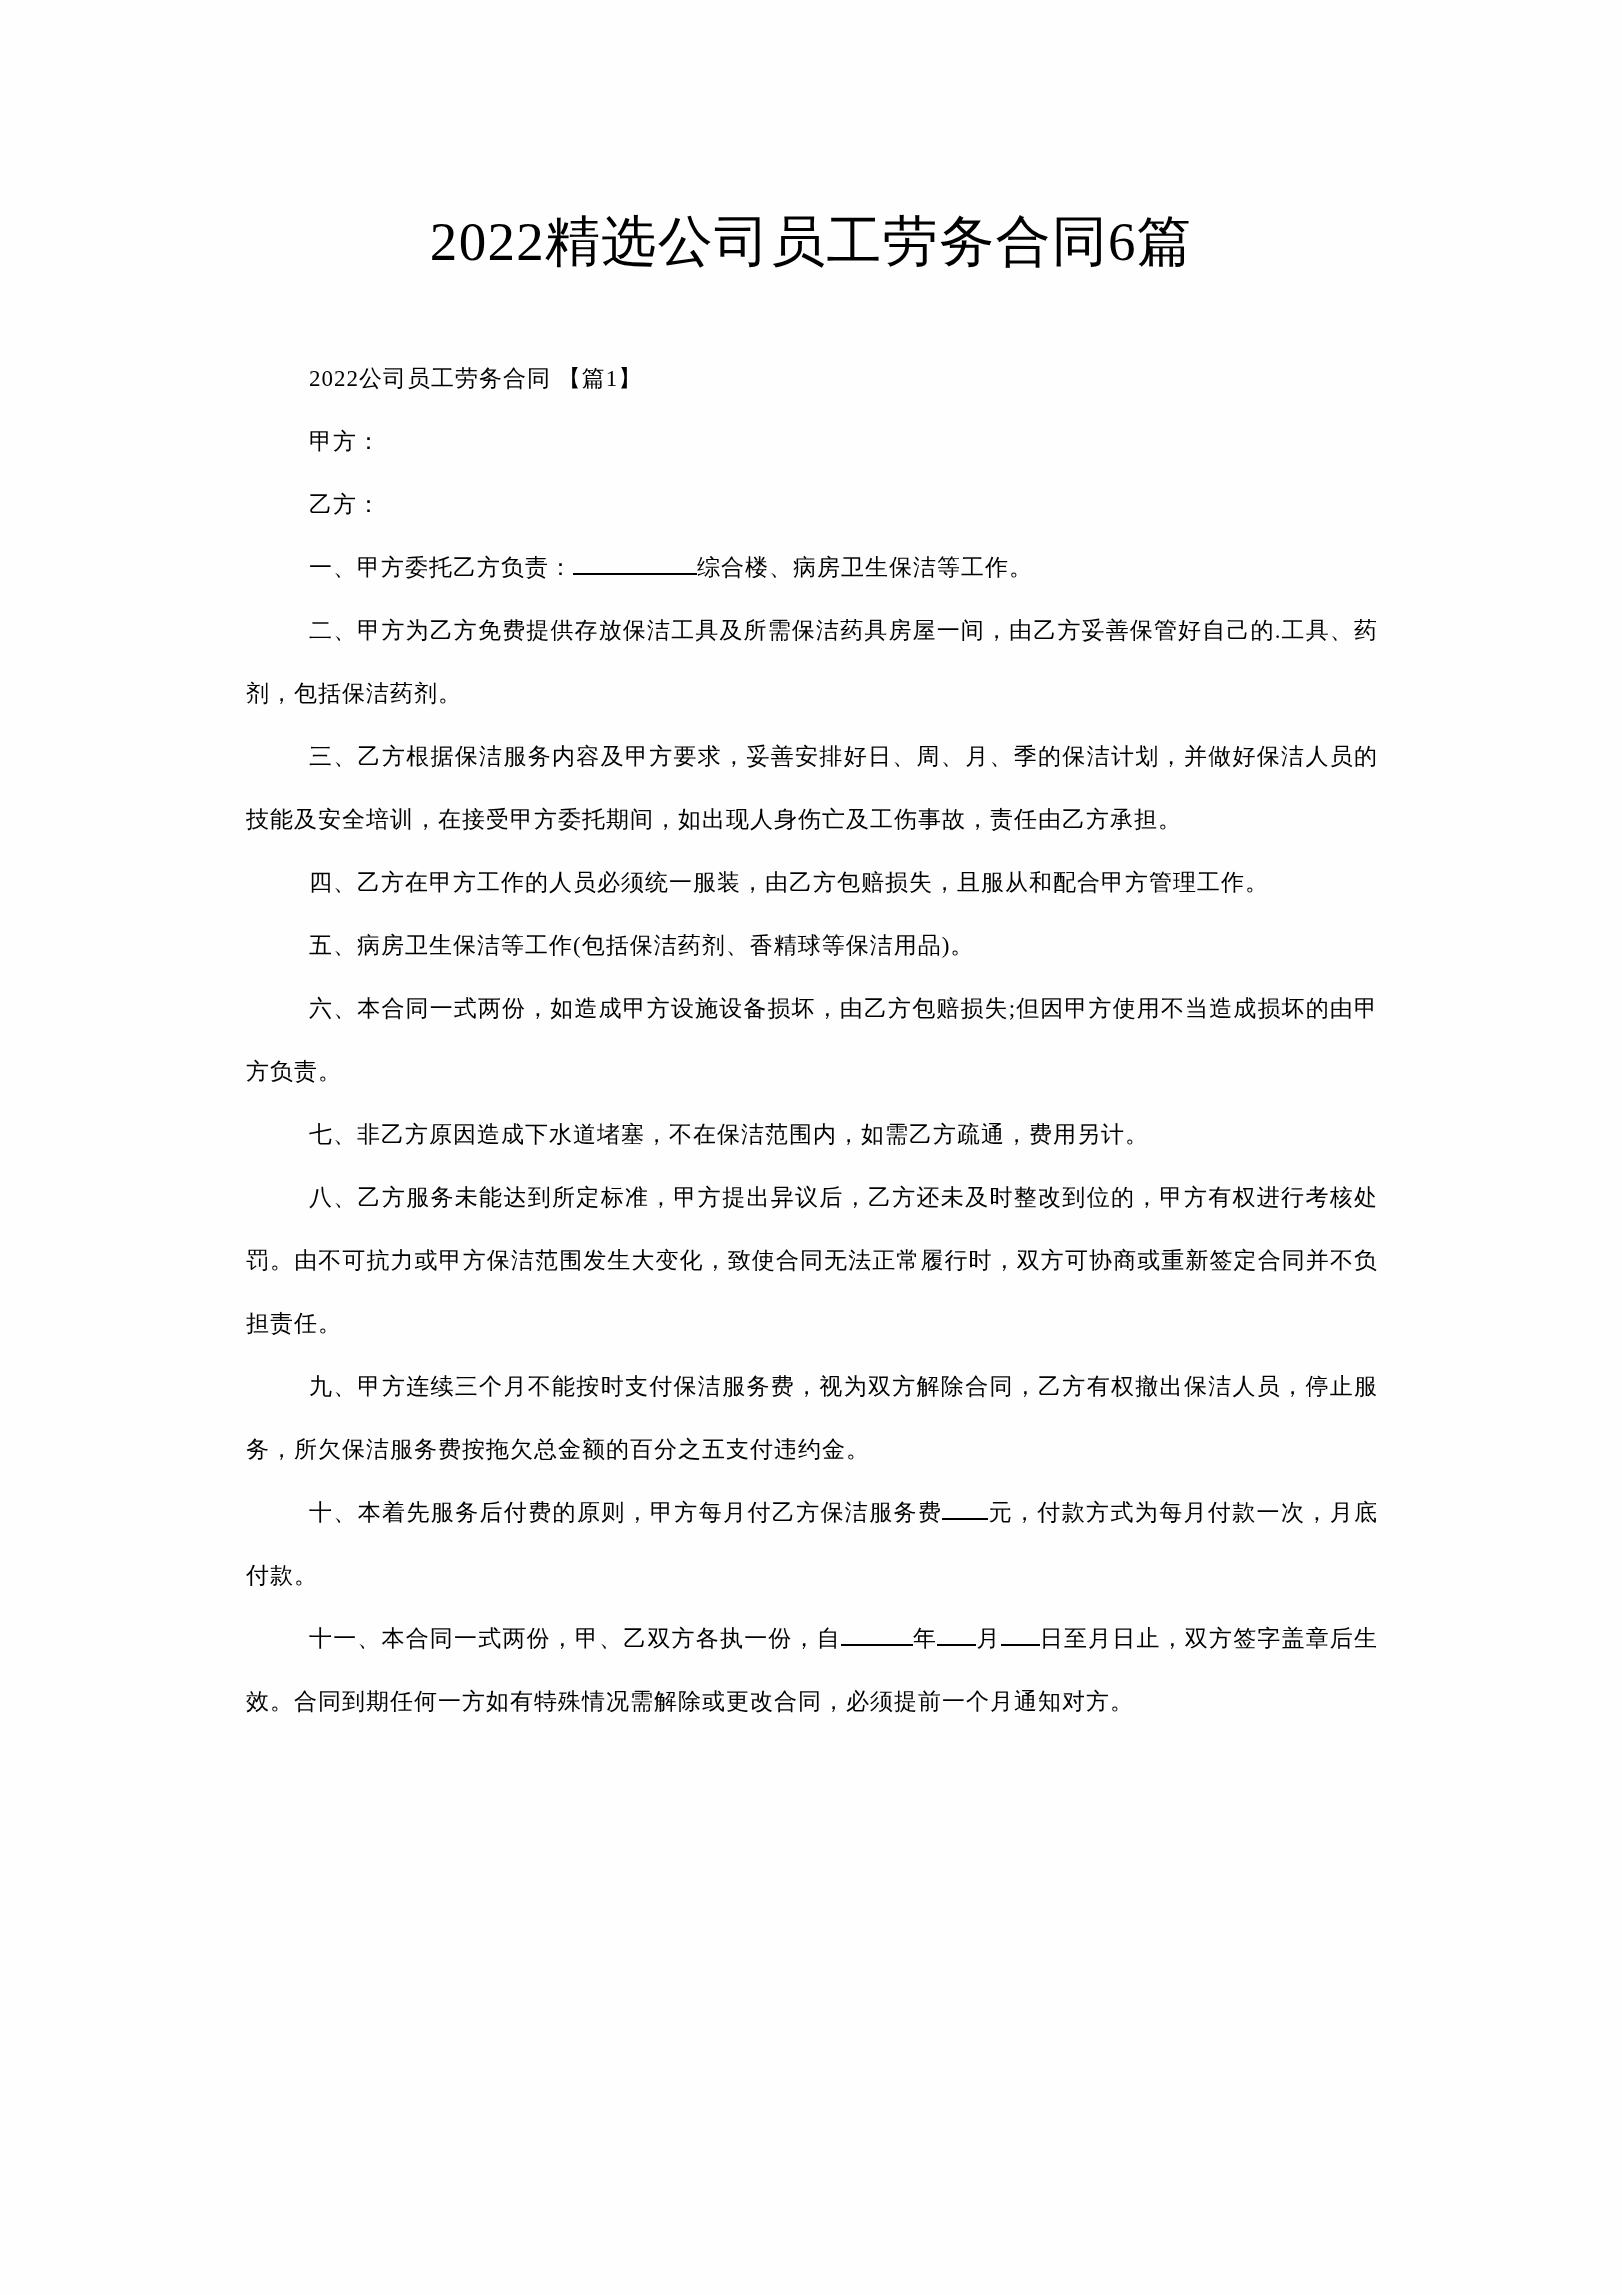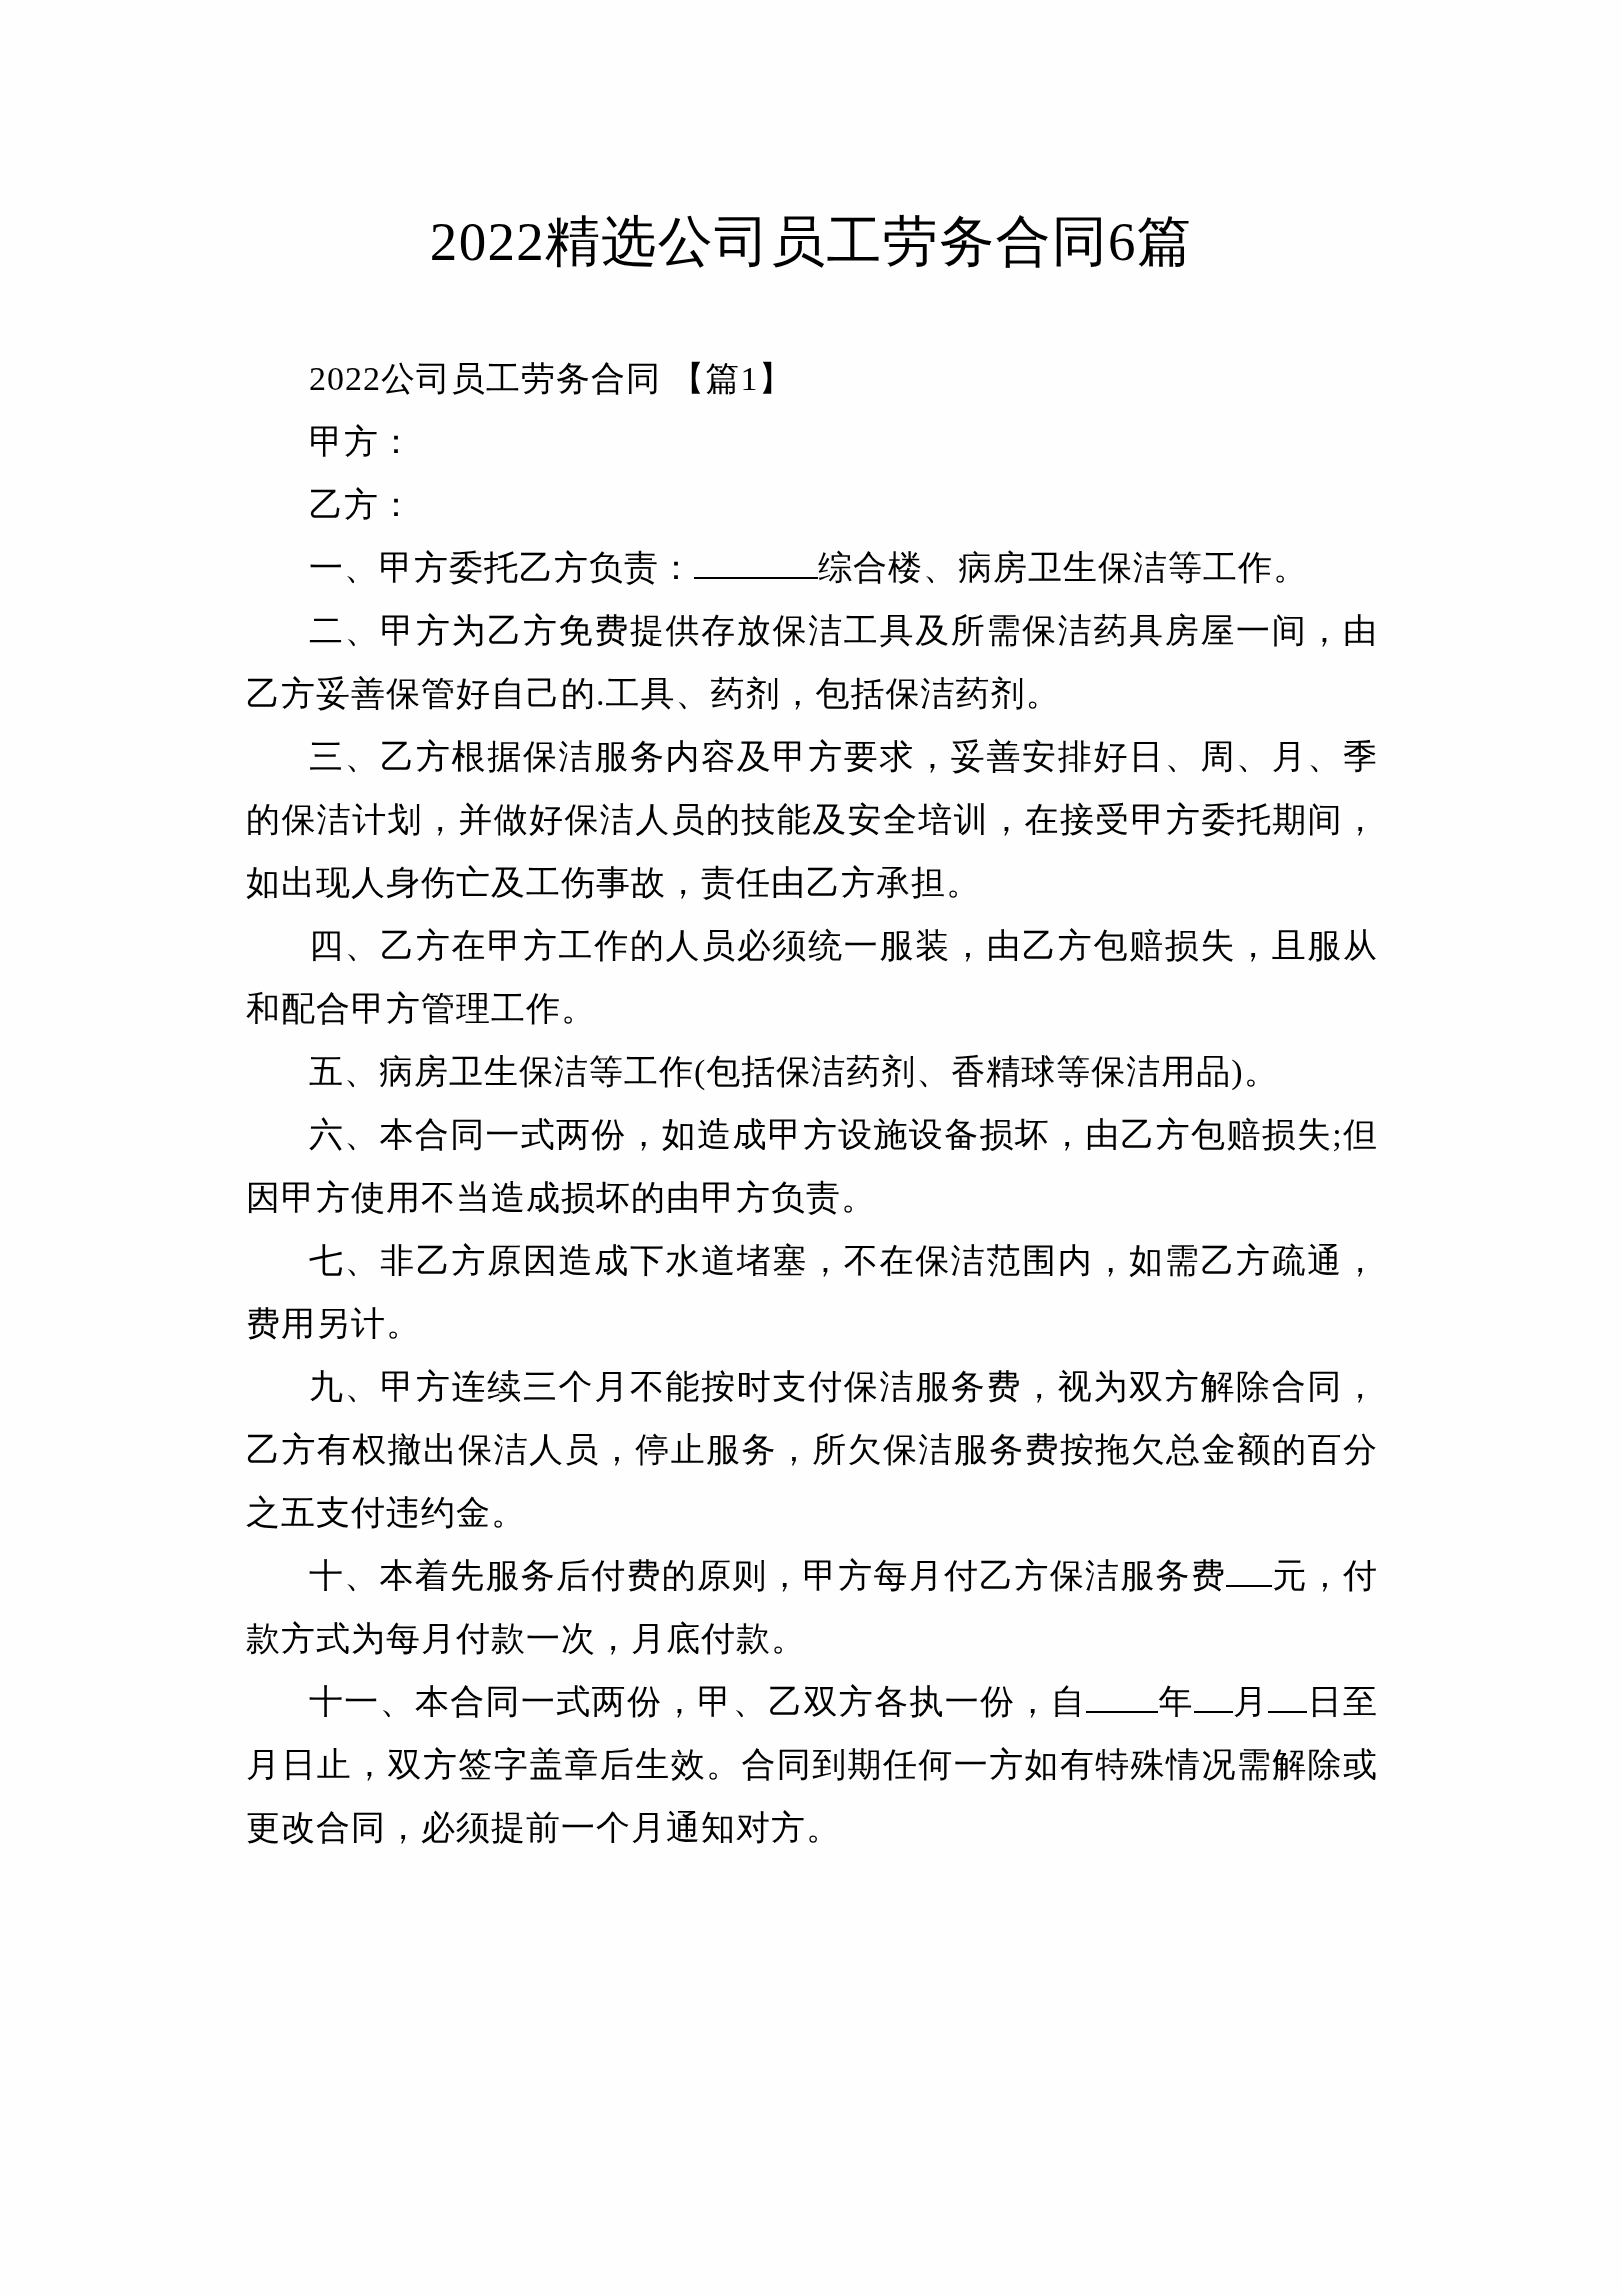--- a/index.html
+++ b/index.html
@@ -34,21 +34,21 @@
     line-height: 92px;
     letter-spacing: 1.3px;
     font-weight: normal;
     margin: 0;
   }
   .body {
     position: absolute;
     left: 246px;
     top: 347px;
     width: 1132px;
-    font-size: 34px;
+    font-size: 23px;
     line-height: 63px;
     letter-spacing: 1px;
   }
   .para {
     margin: 0;
     padding: 0;
     text-indent: 63px;
     text-align: justify;
     word-break: break-all;
   }
@@ -76,20 +76,21 @@
     <p class="para">
       <span>一、甲方委托乙方负责：</span><span class="blank" style="width:124px"></span><span>综合楼、病房卫生保洁等工作。</span>
     </p>
 
     <p class="para">二、甲方为乙方免费提供存放保洁工具及所需保洁药具房屋一间，由乙方妥善保管好自己的.工具、药剂，包括保洁药剂。</p>
     <p class="para">三、乙方根据保洁服务内容及甲方要求，妥善安排好日、周、月、季的保洁计划，并做好保洁人员的技能及安全培训，在接受甲方委托期间，如出现人身伤亡及工伤事故，责任由乙方承担。</p>
     <p class="para">四、乙方在甲方工作的人员必须统一服装，由乙方包赔损失，且服从和配合甲方管理工作。</p>
     <p class="para">五、病房卫生保洁等工作(包括保洁药剂、香精球等保洁用品)。</p>
     <p class="para">六、本合同一式两份，如造成甲方设施设备损坏，由乙方包赔损失;但因甲方使用不当造成损坏的由甲方负责。</p>
     <p class="para">七、非乙方原因造成下水道堵塞，不在保洁范围内，如需乙方疏通，费用另计。</p>
+    <p class="para">八、乙方服务未能达到所定标准，甲方提出异议后，乙方还未及时整改到位的，甲方有权进行考核处罚。由不可抗力或甲方保洁范围发生大变化，致使合同无法正常履行时，双方可协商或重新签定合同并不负担责任。</p>
     <p class="para">九、甲方连续三个月不能按时支付保洁服务费，视为双方解除合同，乙方有权撤出保洁人员，停止服务，所欠保洁服务费按拖欠总金额的百分之五支付违约金。</p>
 
     <p class="para">
       <span>十、本着先服务后付费的原则，甲方每月付乙方保洁服务费</span><span class="blank" style="width:46px"></span><span>元，付款方式为每月付款一次，月底付款。</span>
     </p>
 
     <p class="para">
       <span>十一、本合同一式两份，甲、乙双方各执一份，自</span><span class="blank" style="width:72px"></span><span>年</span><span class="blank" style="width:39px"></span><span>月</span><span class="blank" style="width:39px"></span><span>日至月日止，双方签字盖章后生效。合同到期任何一方如有特殊情况需解除或更改合同，必须提前一个月通知对方。</span>
     </p>
 

